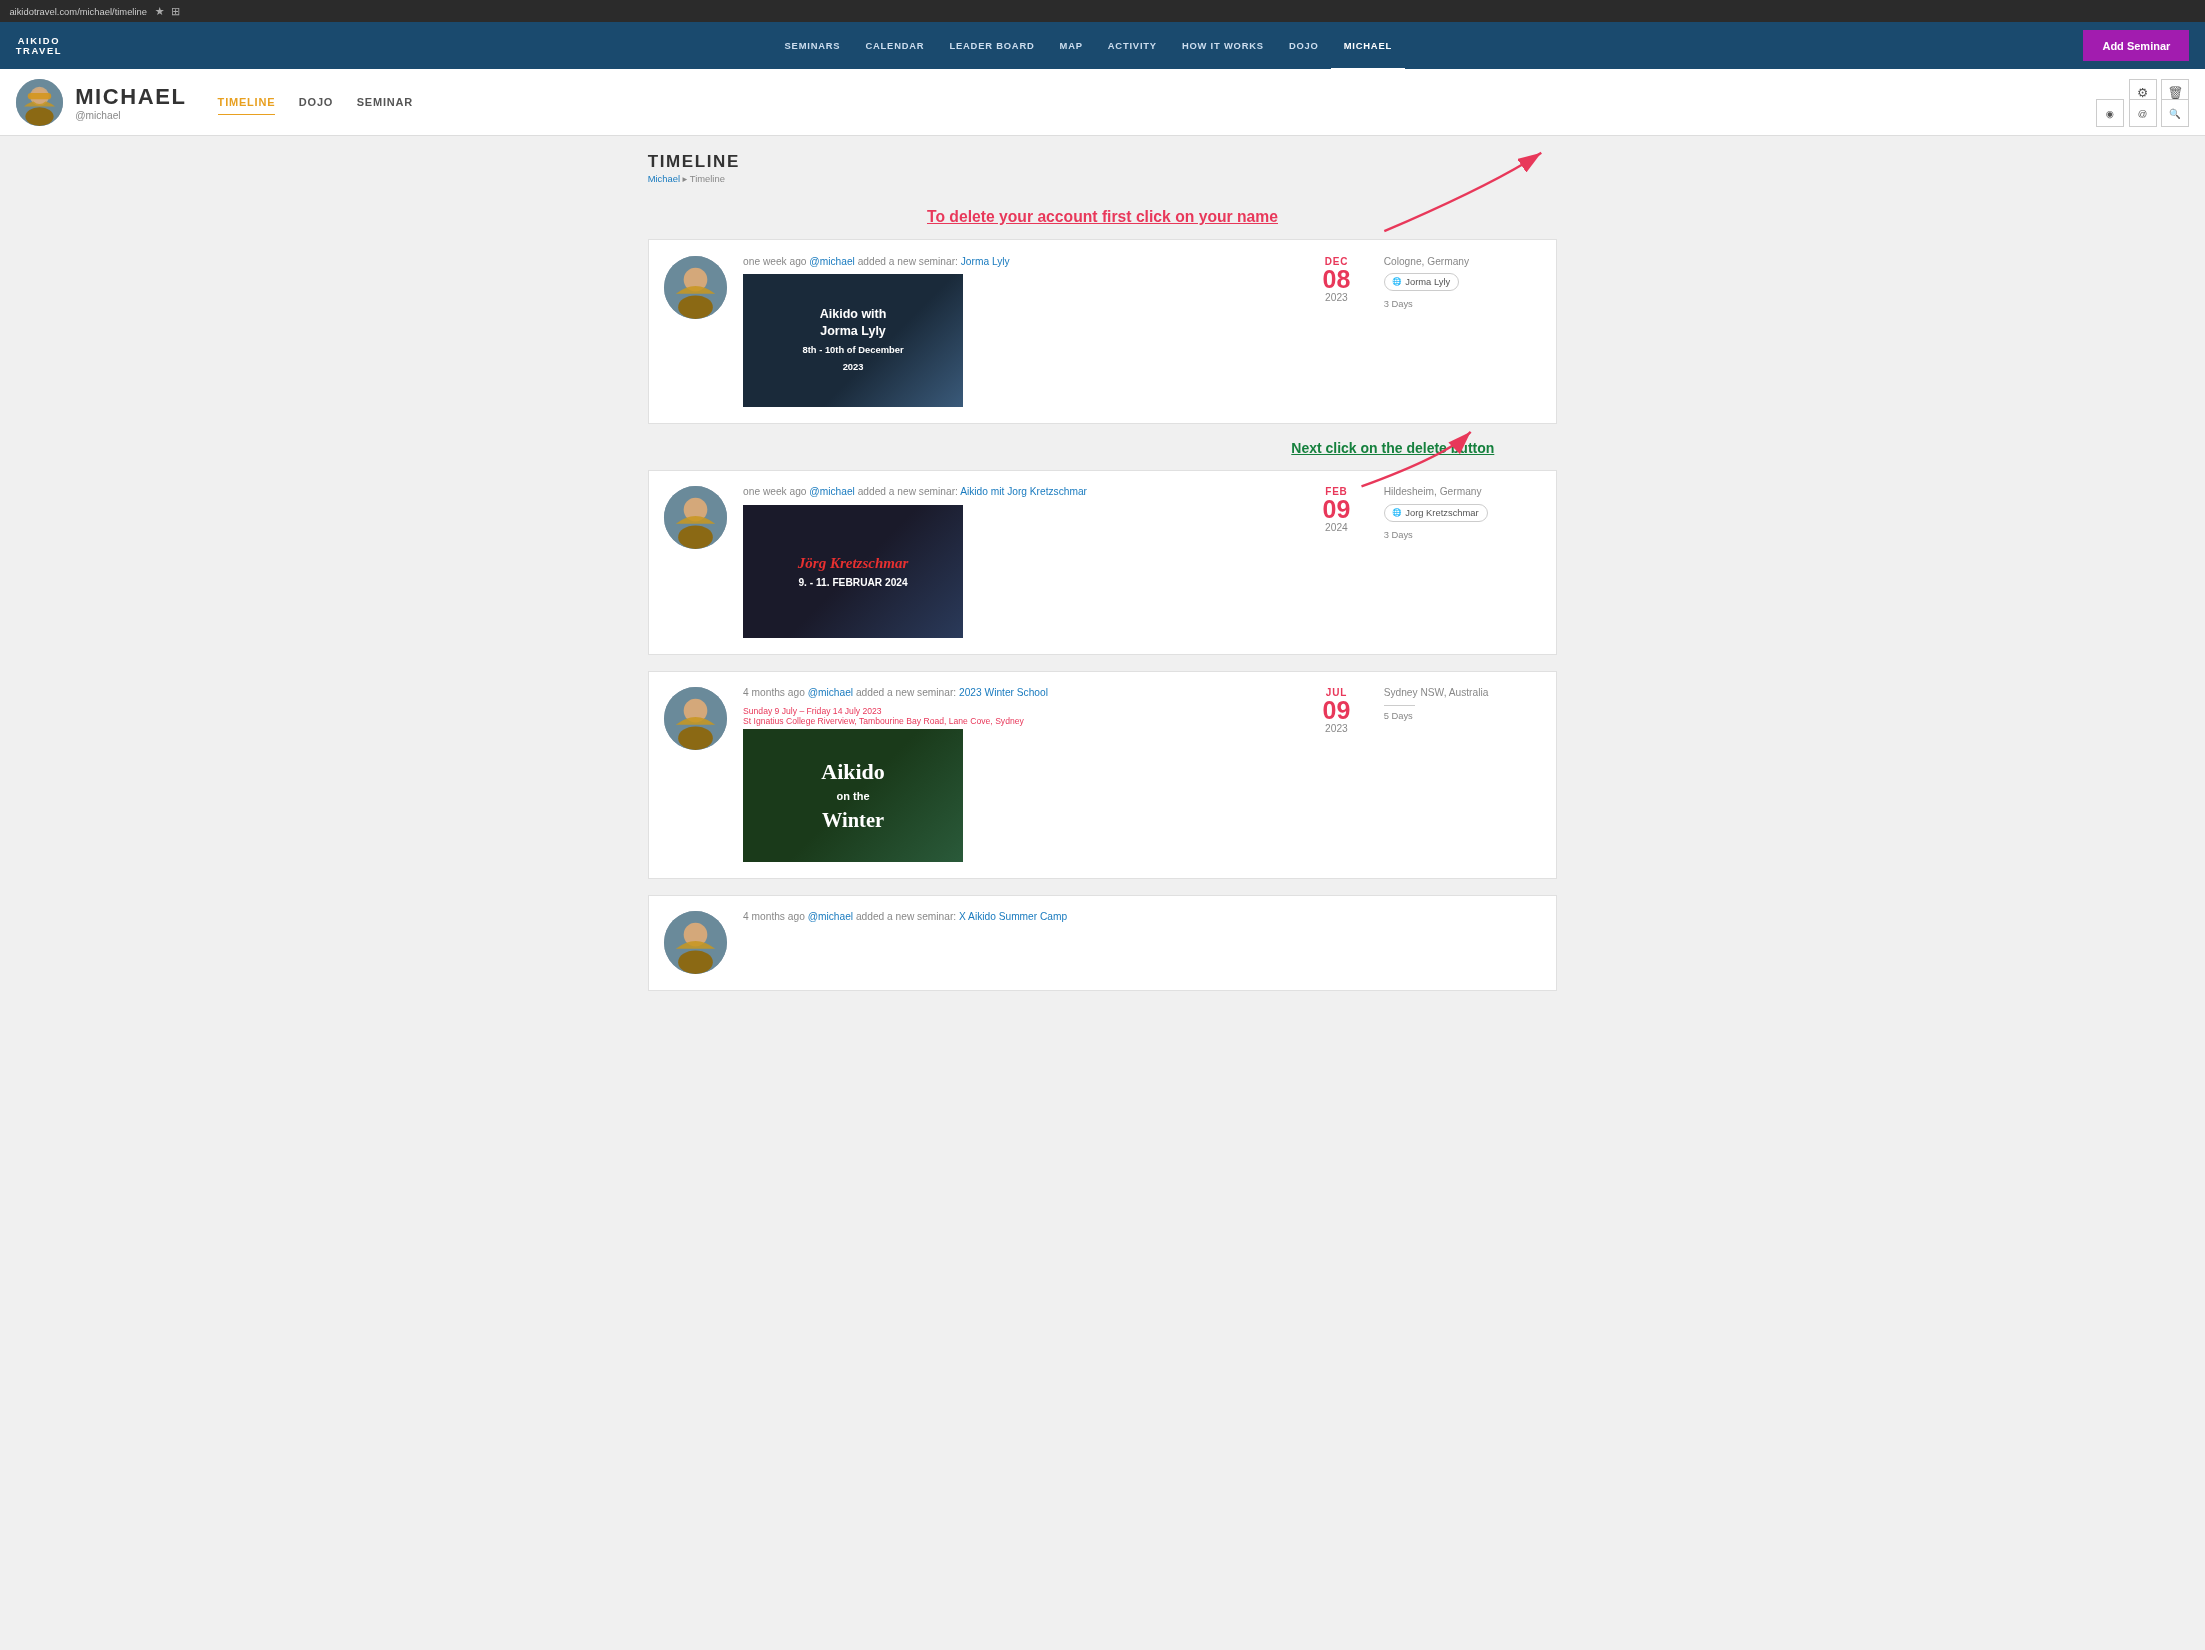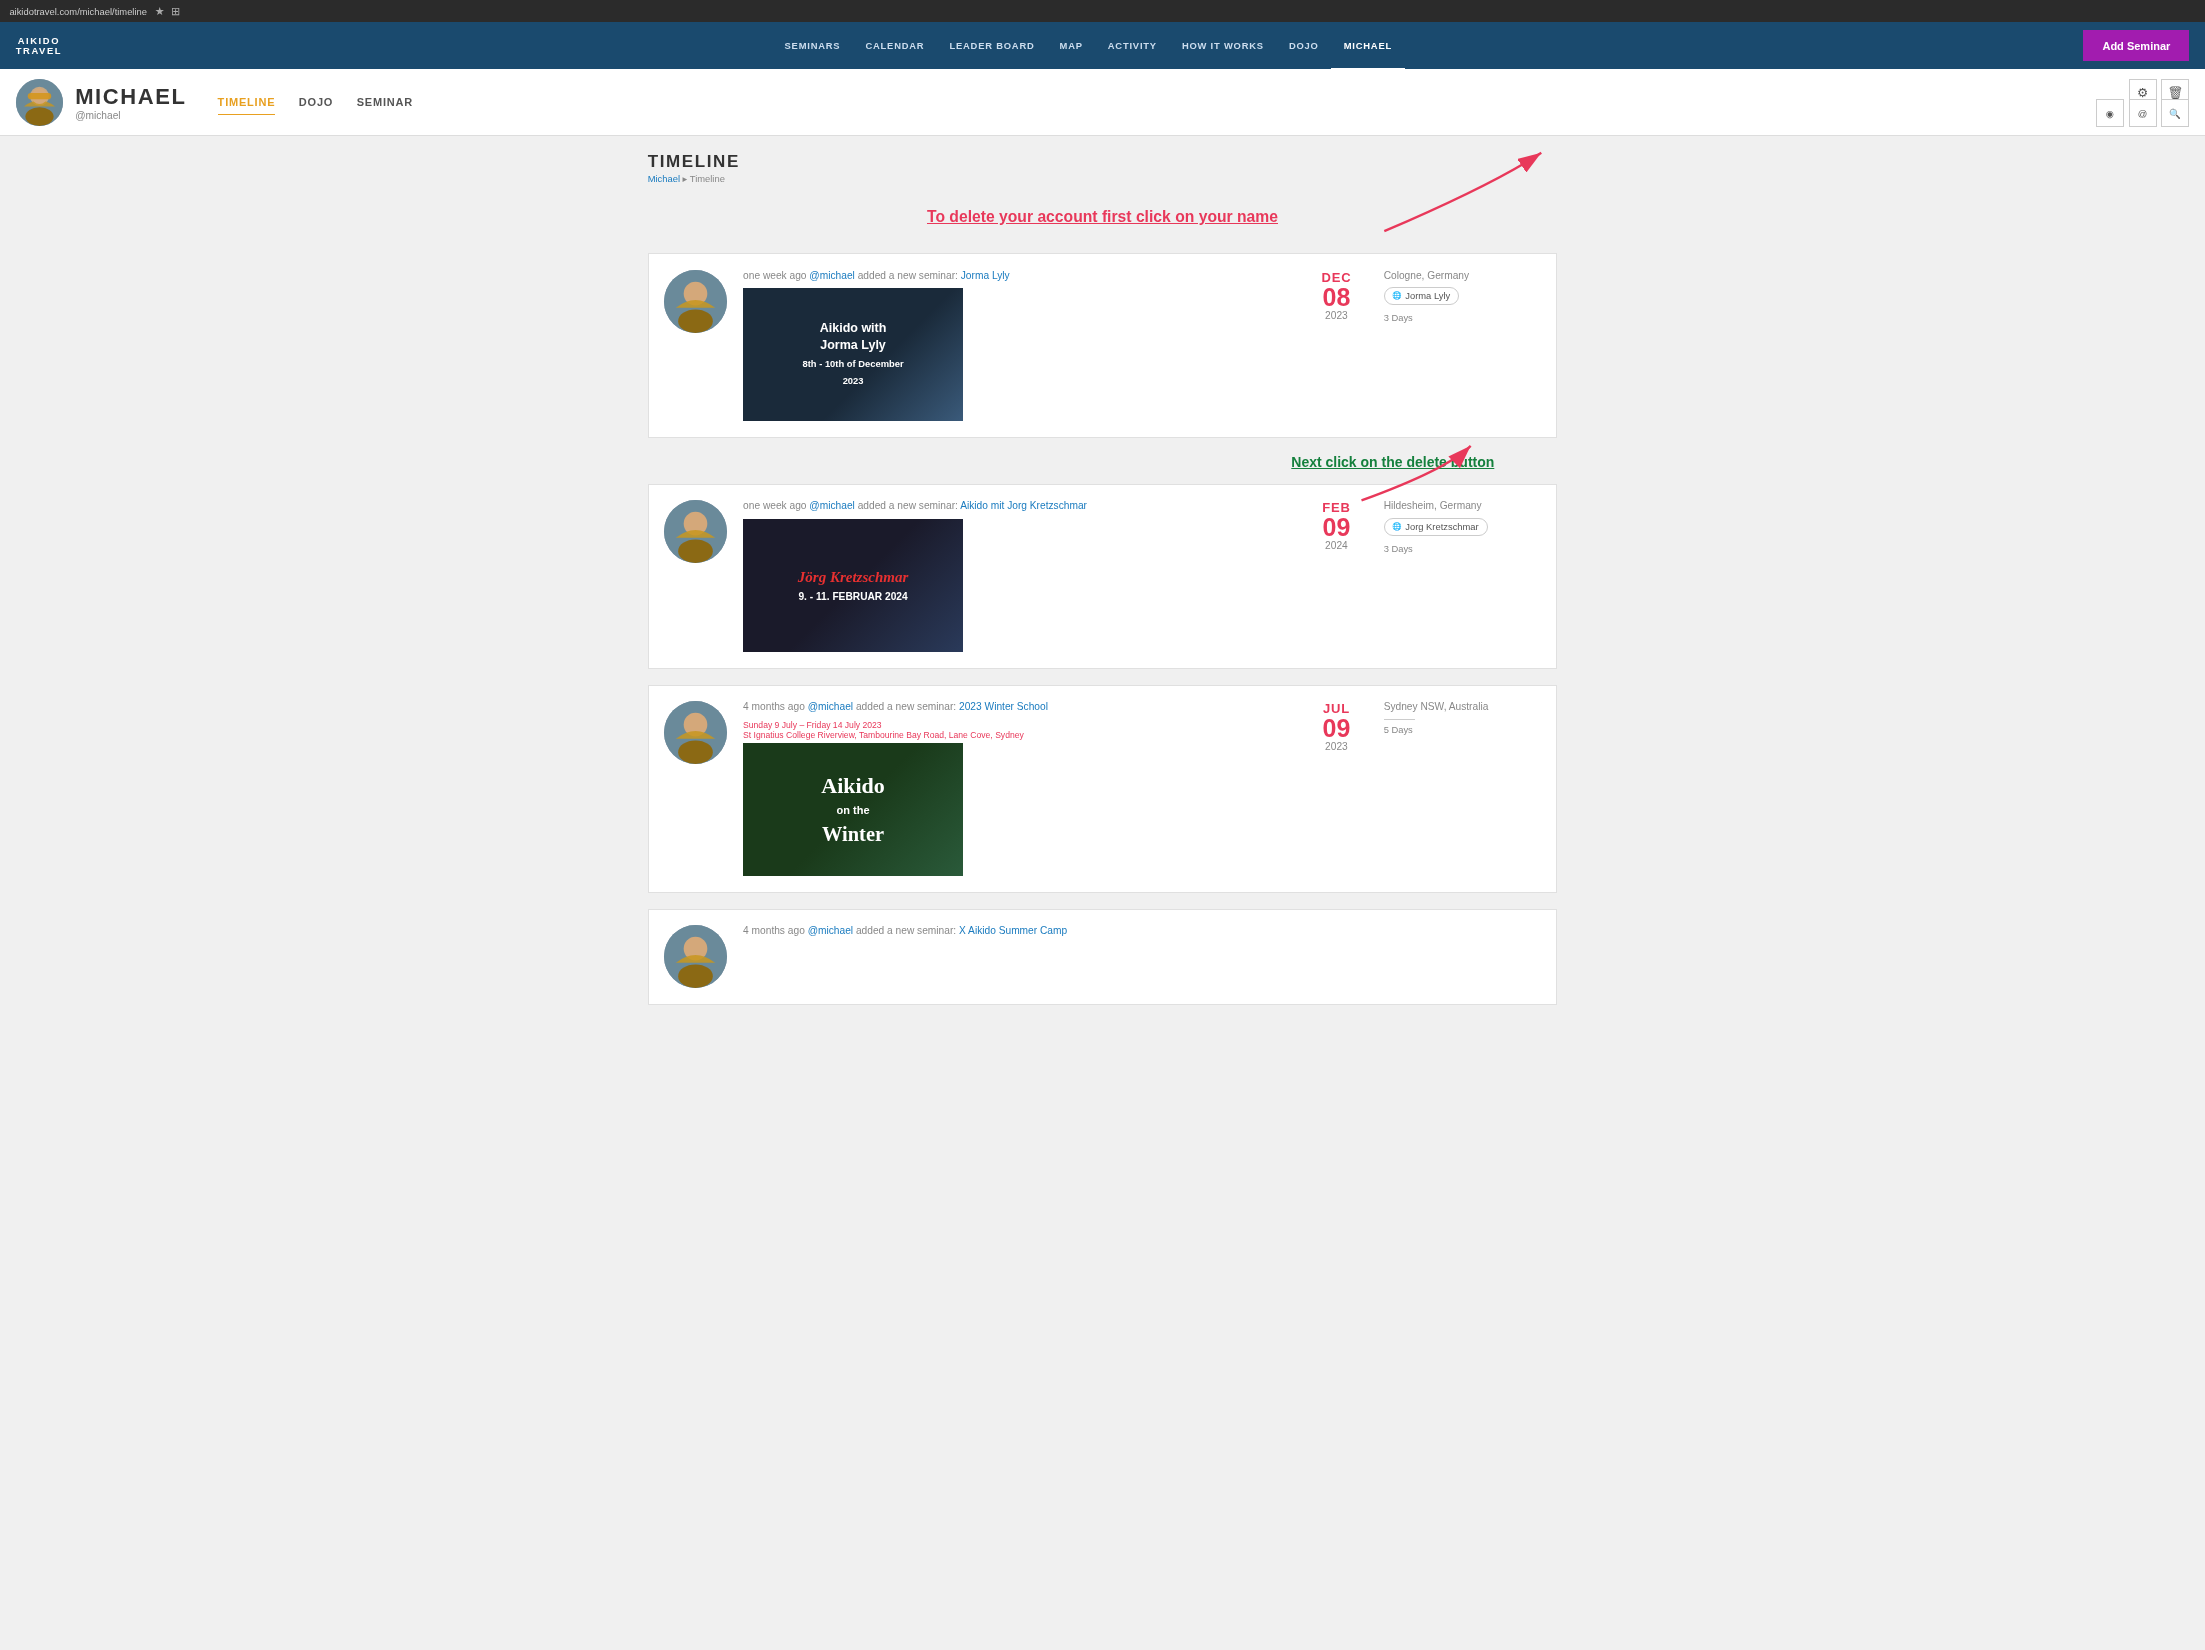--- a/index.html
+++ b/index.html
@@ -204,21 +204,21 @@
     .seminar-image.winter { background: linear-gradient(135deg, #1a3a1a 50%, #2a5a3a); }
     .seminar-image-text { font-size: 12.5px; font-weight: bold; line-height: 1.4; }
     .item-date-section {
       display: flex;
       flex-direction: column;
       align-items: center;
       min-width: 63px;
       flex-shrink: 0;
     }
     .date-month {
-      font-size: 13px;
+      font-size: 10px;
       color: #e8385a;
       font-weight: bold;
       letter-spacing: 0.8px;
     }
     .date-day {
       font-size: 25px;
       color: #e8385a;
       font-weight: bold;
       line-height: 1;
     }
@@ -322,21 +322,21 @@
 
     <div class="timeline-header">
       <div class="timeline-title">TIMELINE</div>
       <div class="breadcrumb">
         <a style="color:#1a7bbf;text-decoration:none;">Michael</a>
         <span> ▸ </span>
         <span>Timeline</span>
       </div>
     </div>
 
-    <div style="position:relative; margin-bottom: 27px;">
+    <div style="position:relative; margin-bottom: 13px;">
 
       <svg style="position:absolute; top:-63px; right:0; width:314px; height:157px; pointer-events:none; overflow:visible;" viewBox="0 0 400 200" width="314" height="157">
         <defs>
           <marker id="arrowhead1" markerWidth="10" markerHeight="7" refX="10" refY="3.5" orient="auto">
             <polygon points="0 0, 10 3.5, 0 7" fill="#e8385a"></polygon>
           </marker>
         </defs>
         <path d="M 180 120 Q 320 60 380 20" stroke="#e8385a" stroke-width="3" fill="none" marker-end="url(#arrowhead1)"></path>
       </svg>
 

